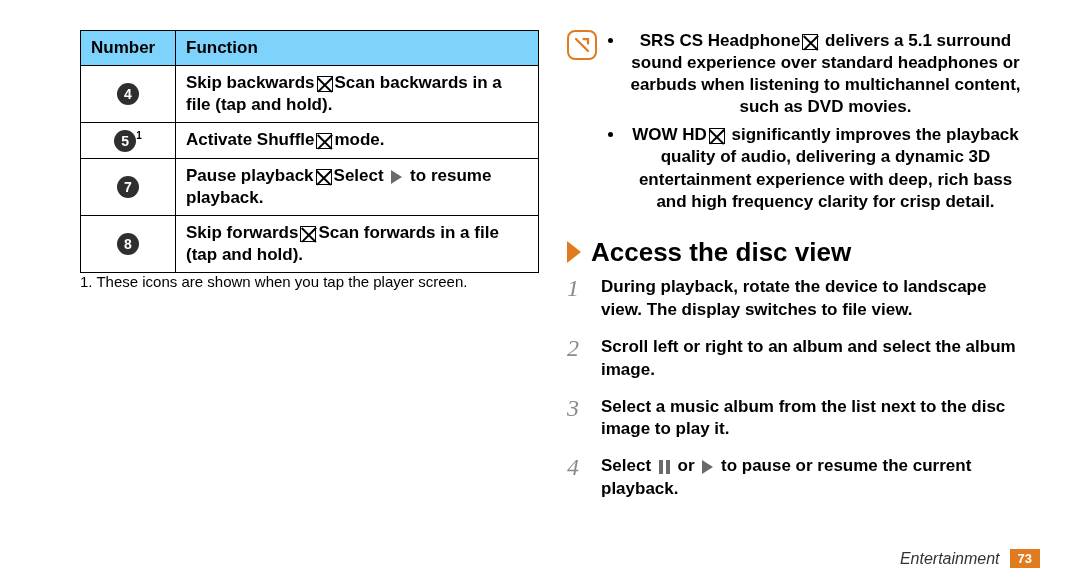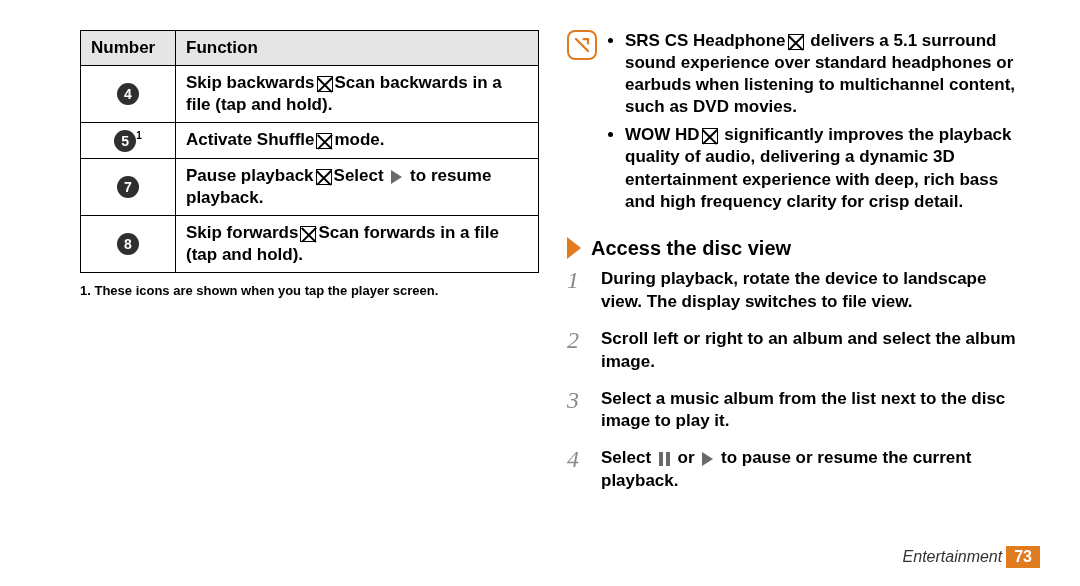--- a/index.html
+++ b/index.html
@@ -2,50 +2,50 @@
 <html><head>
 <meta charset="utf-8">
 <style>
   html,body{margin:0;padding:0;background:#fff;color:#000;font-family:Arial,Helvetica,sans-serif;}
   .page{width:1080px;height:586px;position:relative;display:flex;box-sizing:border-box;padding:30px 40px 24px 40px;}
   .col{flex:1;padding:0 14px;box-sizing:border-box;}
   .col-left{padding-left:40px;}
   
   table{border-collapse:collapse;width:100%;table-layout:fixed;}
   th,td{border:1px solid #000;padding:6px 10px;font-size:17px;line-height:1.3;font-weight:bold;vertical-align:top;}
-  th{background:#e5e5e5;text-align:left;}
+  th{background:#7dd3fc;text-align:left;}
   col.num{width:95px;}
   td.num-cell{text-align:center;vertical-align:middle;font-weight:normal;}
   .circled{display:inline-block;width:22px;height:22px;border-radius:50%;background:#2f2f2f;color:#fff;font-size:14px;line-height:22px;text-align:center;font-weight:bold;}
   .sup1{font-size:10px;vertical-align:super;font-weight:bold;}
-  .footnote{font-size:13px;font-weight:bold;margin-top:10px;}
+  .footnote{font-size:15px;font-weight:normal;}
   
-  .note-row{display:flex;gap:12px;}
+  .note-row{display:flex;gap:12px;text-align:center;}
   .note-icon{flex:0 0 30px;height:30px;border:2.5px solid #e07b20;border-radius:8px;display:flex;align-items:center;justify-content:center;color:#e07b20;font-size:18px;font-weight:bold;box-sizing:border-box;}
   .note-icon svg{width:18px;height:18px;}
   ul.bullets{margin:0;padding-left:16px;}
   ul.bullets>li{font-size:17px;line-height:1.3;font-weight:bold;margin-bottom:6px;}
   .glyph{display:inline-block;width:14px;height:14px;border:1.5px solid #000;vertical-align:middle;margin:0 2px;position:relative;}
   .glyph::before,.glyph::after{content:"";position:absolute;background:#000;}
   .glyph.x::before{width:140%;height:1.5px;top:50%;left:-20%;transform:rotate(45deg);}
   .glyph.x::after{width:140%;height:1.5px;top:50%;left:-20%;transform:rotate(-45deg);}
   .tri-play{display:inline-block;width:0;height:0;border-left:11px solid #6a6a6a;border-top:7px solid transparent;border-bottom:7px solid transparent;vertical-align:middle;margin:0 3px;}
   .pause{display:inline-block;width:11px;height:14px;vertical-align:middle;margin:0 3px;position:relative;}
   .pause::before,.pause::after{content:"";position:absolute;top:0;width:4px;height:14px;background:#6a6a6a;}
   .pause::before{left:0;} .pause::after{right:0;}
   .heading{display:flex;align-items:center;gap:10px;margin:18px 0 8px 0;}
   .heading .chev{width:0;height:0;border-left:14px solid #e07b20;border-top:11px solid transparent;border-bottom:11px solid transparent;}
-  .heading h2{margin:0;font-size:20px;font-weight:bold;}
+  .heading h2{margin:0;font-size:26px;font-weight:bold;}
   ol.steps{list-style:none;margin:0;padding:0;counter-reset:step;}
   ol.steps>li{display:flex;gap:14px;font-size:17px;line-height:1.35;font-weight:bold;margin-bottom:14px;}
   ol.steps>li .num{flex:0 0 20px;font-size:24px;color:#8a8a8a;font-weight:normal;font-family:Georgia,'Times New Roman',serif;font-style:italic;line-height:1;}
   ol.steps>li .body{flex:1;}
-  .footer{position:absolute;bottom:18px;right:40px;display:flex;align-items:center;gap:4px;}
+  .footer{position:absolute;bottom:18px;right:40px;display:flex;align-items:center;gap:10px;}
   .footer .section{font-style:italic;font-size:16px;color:#333;}
-  .footer .pnum{background:#e07b20;color:#fff;font-size:16px;font-weight:bold;padding:2px 8px;}
+  .footer .pnum{background:#e07b20;color:#fff;font-size:13px;font-weight:bold;padding:2px 8px;}
 </style>
 </head>
 <body>
 
 <div class="page">
 
   <div class="col col-left">
     <table>
       <colgroup>
           <col class="num">

